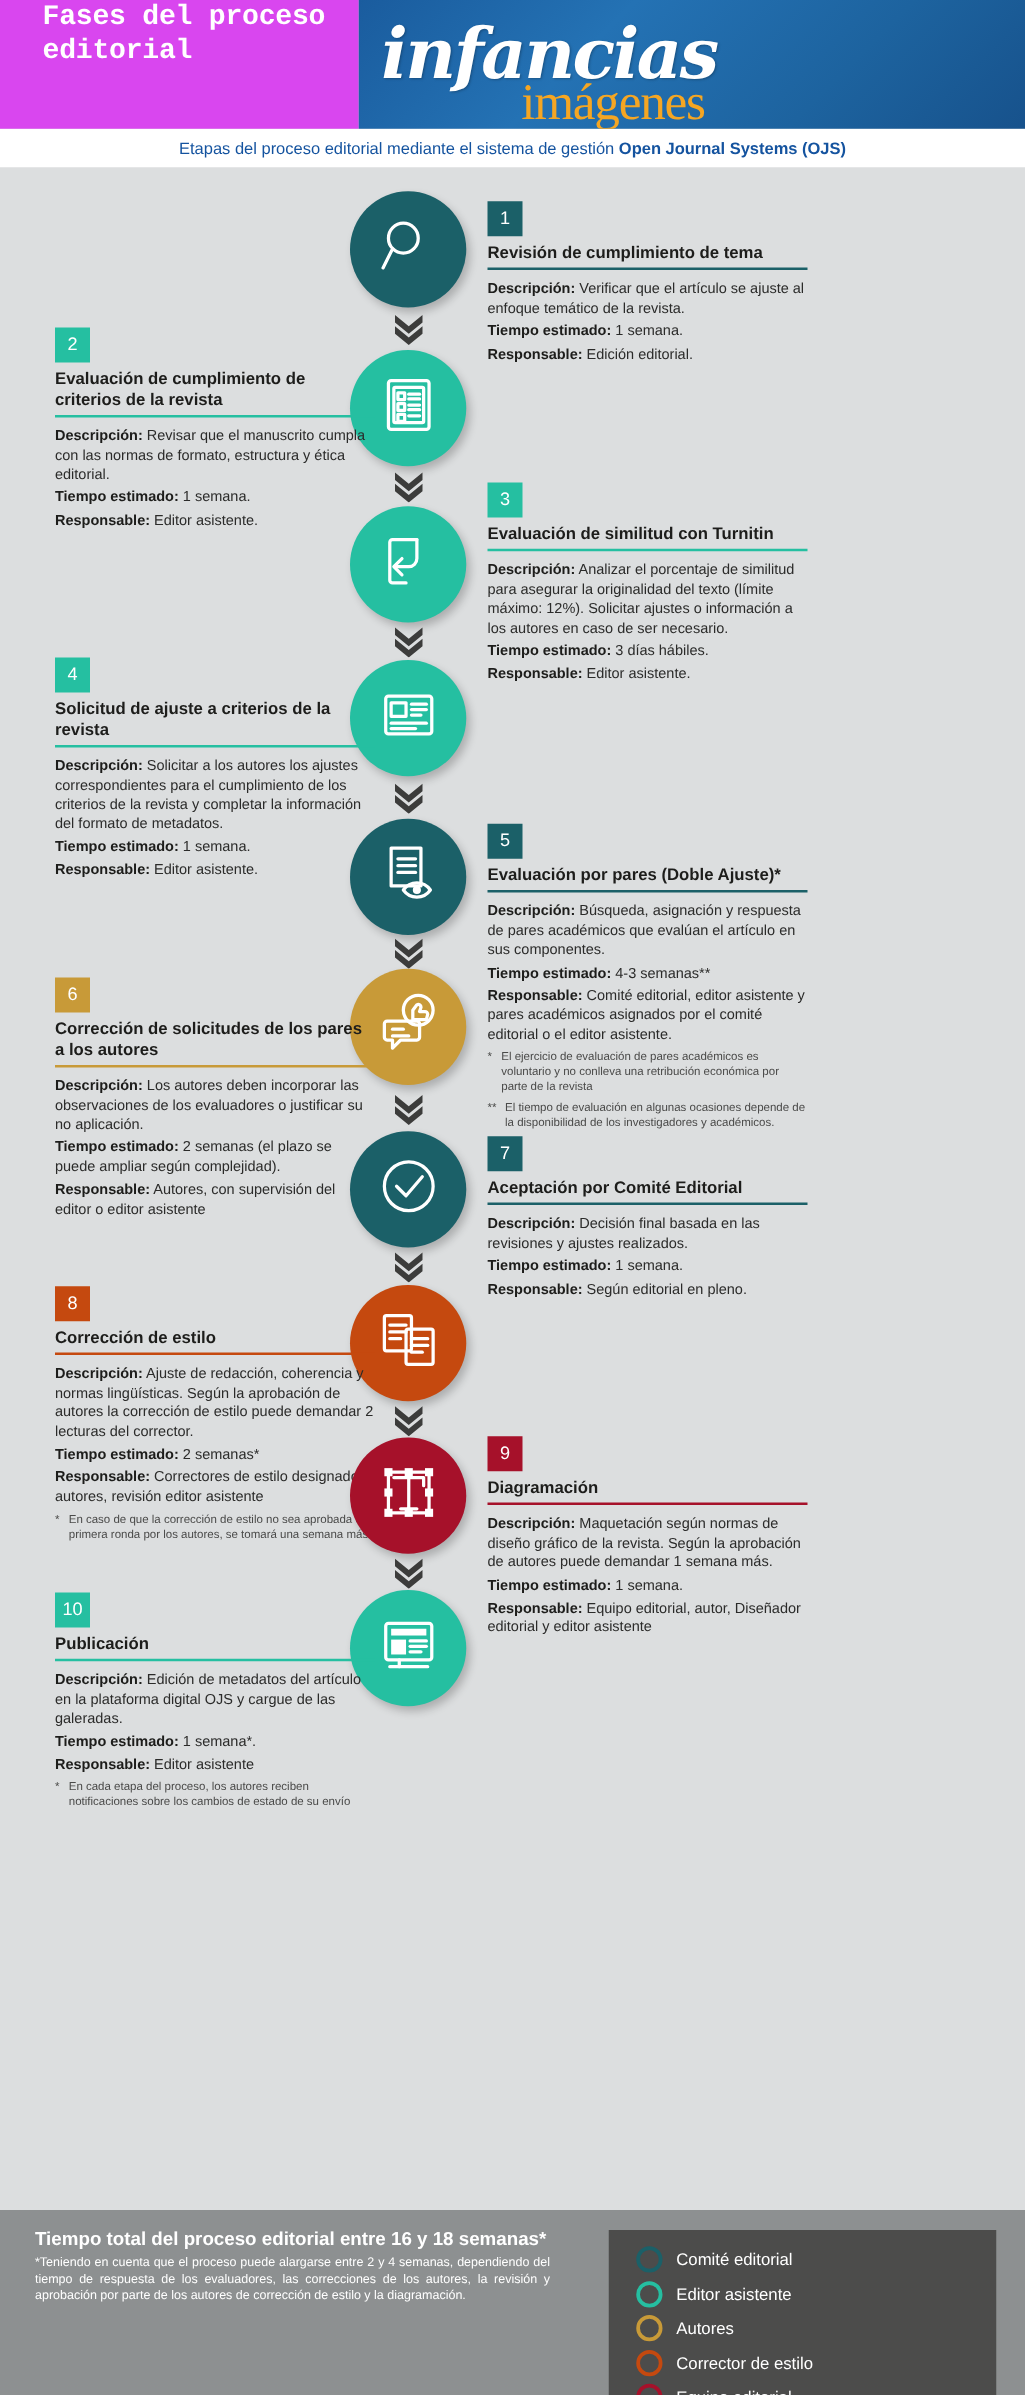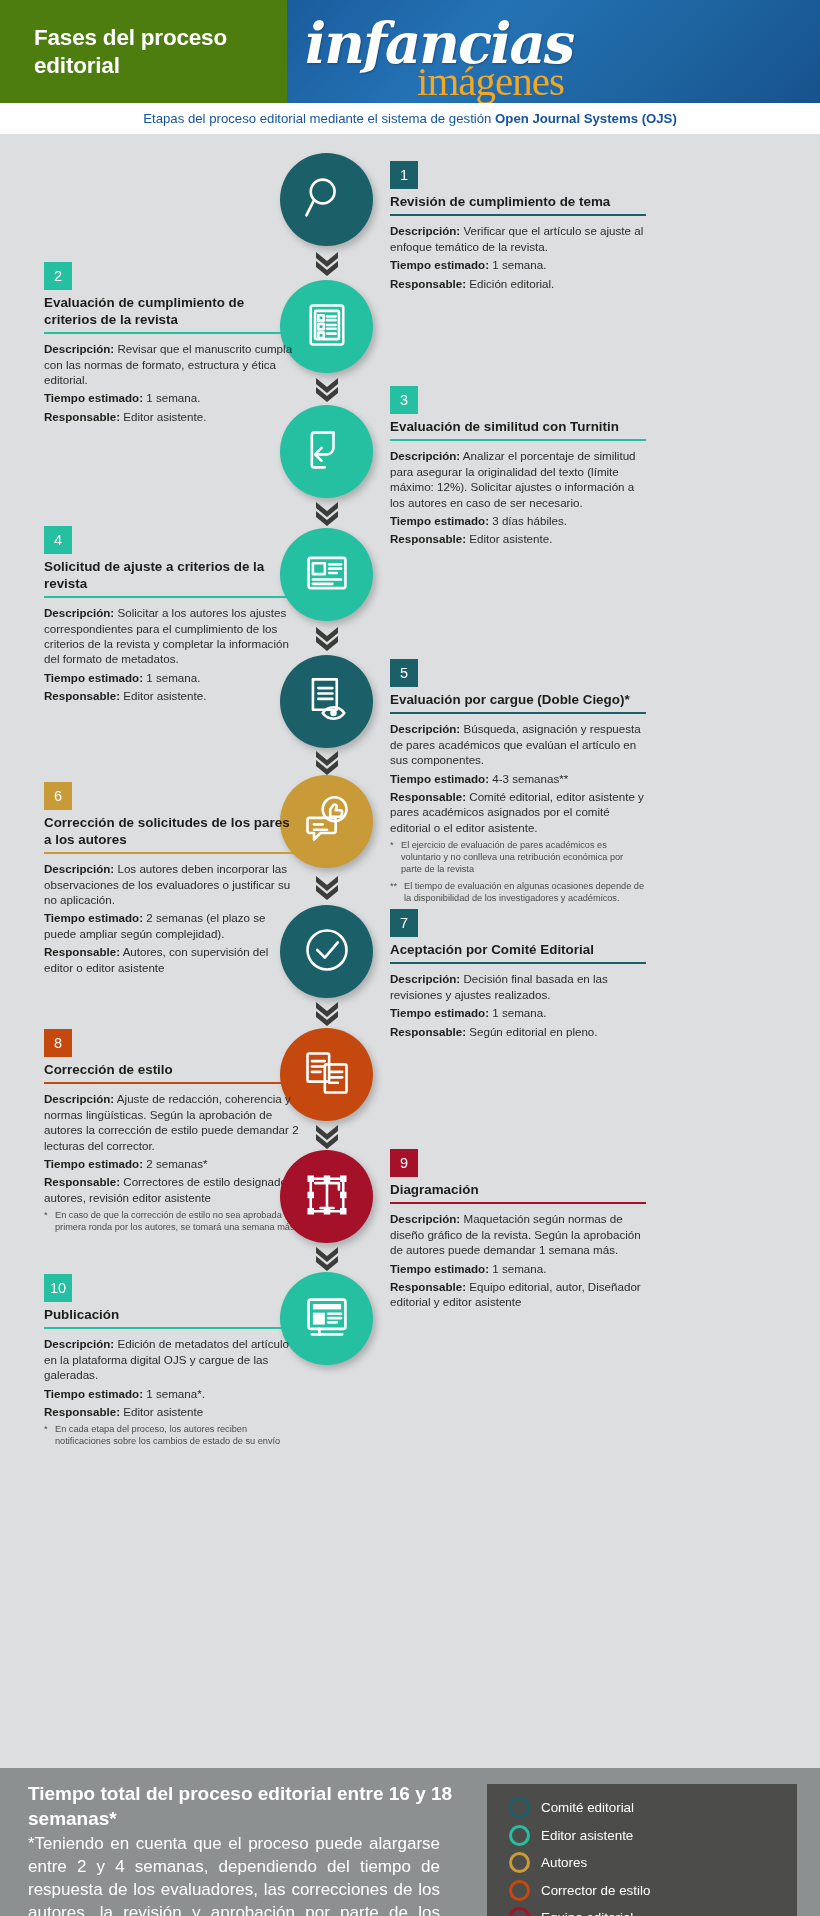--- a/index.html
+++ b/index.html
@@ -7,22 +7,23 @@
     width: 820px; height: 1916px;
     font-family: "Liberation Sans", sans-serif;
     background: #dcdedf;
     overflow: hidden;
     position: relative;
   }
 
   
   .header { display:flex; height:103px; width:100%; }
   .header-left {
-    background:#4d7c0f; width:287px; display:flex; align-items:center;
+    background:#d946ef; width:287px; display:flex; 
     padding: 0 0 0 34px;
+    font-family: Liberation Mono, monospace;
   }
   .header-left h1 {
     color:#fff; font-size:22.5px; font-weight:bold; line-height:1.22;
     letter-spacing:-0.2px;
   }
   .header-right {
     flex:1; background:linear-gradient(135deg,#1a5c9e 0%,#2472b4 35%,#1d639f 70%,#17528c 100%);
     position:relative; overflow:hidden;
   }
   .brand-infancias {
@@ -88,24 +89,24 @@
   .fn .mark { position:absolute; left:0; top:0; }
   .fn.dbl { padding-left:14px; }
 
   
   .footer {
     position:absolute; left:0; top:1768px; width:820px; height:148px;
     background:#8d9091; display:flex;
   }
   .footer-text { padding:14px 0 0 28px; width:500px; color:#fff; }
   .footer-text .f-title {
-    font-size:19px; font-weight:bold; line-height:1.3; margin-bottom:2px;
+    font-size:15px; font-weight:bold; line-height:1.3; margin-bottom:2px;
   }
   .footer-text .f-body {
-    font-size:17px; line-height:1.34; text-align:justify; width:412px;
+    font-size:10px; line-height:1.34; text-align:justify; width:412px;
   }
   .legend {
     position:absolute; left:487px; top:1784px; width:310px; height:132px;
     background:#4c4c4b; padding:13px 0 0 22px;
   }
   .legend-row { display:flex; align-items:center; margin-bottom:6.5px; }
   .legend-dot {
     width:21px; height:21px; border-radius:50%; background:#4c4c4b;
     margin-right:11px; flex:0 0 auto;
   }
@@ -224,21 +225,21 @@
           <path d="M20 36 c5 -7 15 -7 20 0 c-5 7 -15 7 -20 0 Z" stroke="#fff" fill="none" stroke-width="2.4" stroke-linecap="round" stroke-linejoin="round"></path>
           <circle cx="30" cy="36" r="3" fill="#fff" stroke="none"></circle>
         </svg></span>
     </div>
     <div class="chev" style="top: 614.5px;"><svg viewBox="0 0 28 26">
         <path d="M3 2 L14 11 L25 2 L25 8 L14 17 L3 8 Z" fill="#3c3c3b"></path>
         <path d="M3 11 L14 20 L25 11 L25 17 L14 26 L3 17 Z" fill="#3c3c3b"></path>
       </svg></div>
     <div class="card right" style="top: 525px;">
       <div class="num" style="background:#1b6068">5</div>
-     <h3>Evaluación por cargue (Doble Ciego)*</h3>
+     <h3>Evaluación por pares (Doble Ajuste)*</h3>
      <div class="rule" style="background:#1b6068"></div>
      <p><b>Descripción:</b> <span>Búsqueda, asignación y respuesta de pares académicos que evalúan el artículo en sus componentes.</span></p>
      <p><b>Tiempo estimado:</b> <span>4-3 semanas**</span></p>
      <p><b>Responsable:</b> <span>Comité editorial, editor asistente y pares académicos asignados por el comité editorial o el editor asistente.</span></p>
      <div class="fn "><span class="mark">*</span><span>El ejercicio de evaluación de pares académicos es voluntario y no conlleva una retribución económica por parte de la revista</span></div>
       <div class="fn dbl"><span class="mark">**</span><span>El tiempo de evaluación en algunas ocasiones depende de la disponibilidad de los investigadores y académicos.</span></div>
     </div>
     <div class="node" style="top: 641px; background: rgb(200, 154, 56);">
       <span><svg viewBox="0 0 48 48">
           <circle cx="31" cy="14" r="11" stroke="#fff" fill="none" stroke-width="2.4" stroke-linecap="round" stroke-linejoin="round"></circle>

